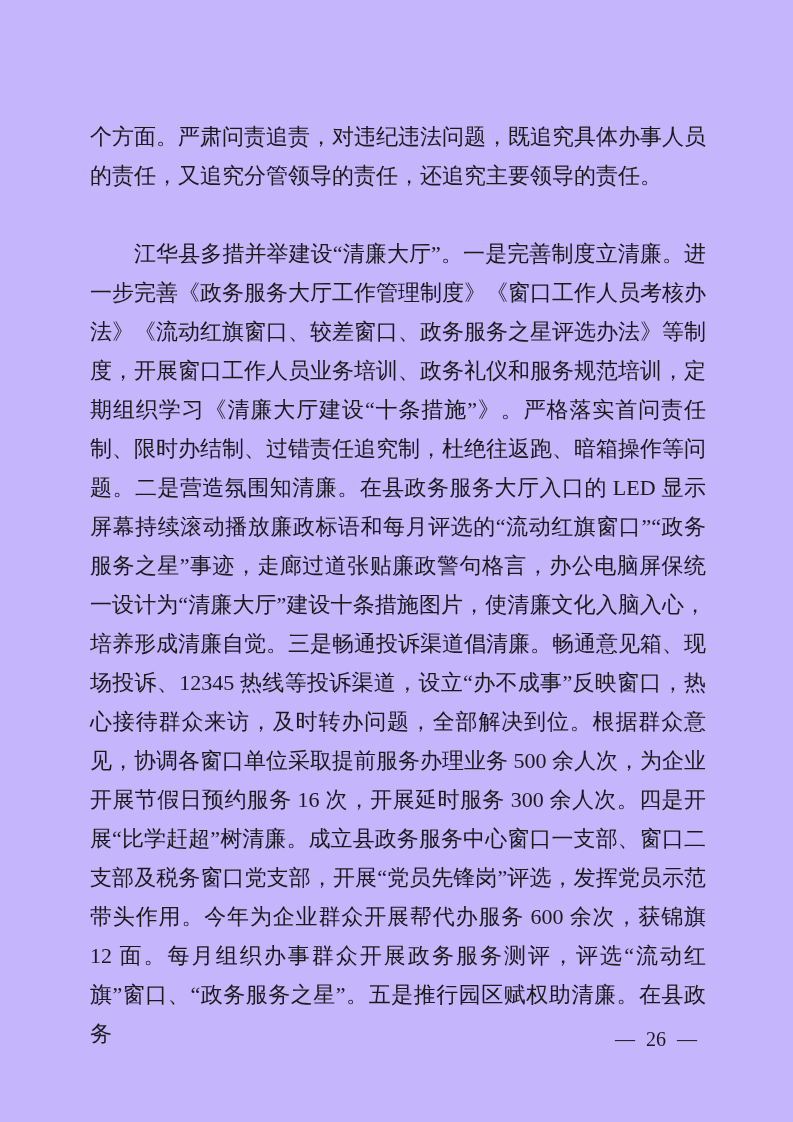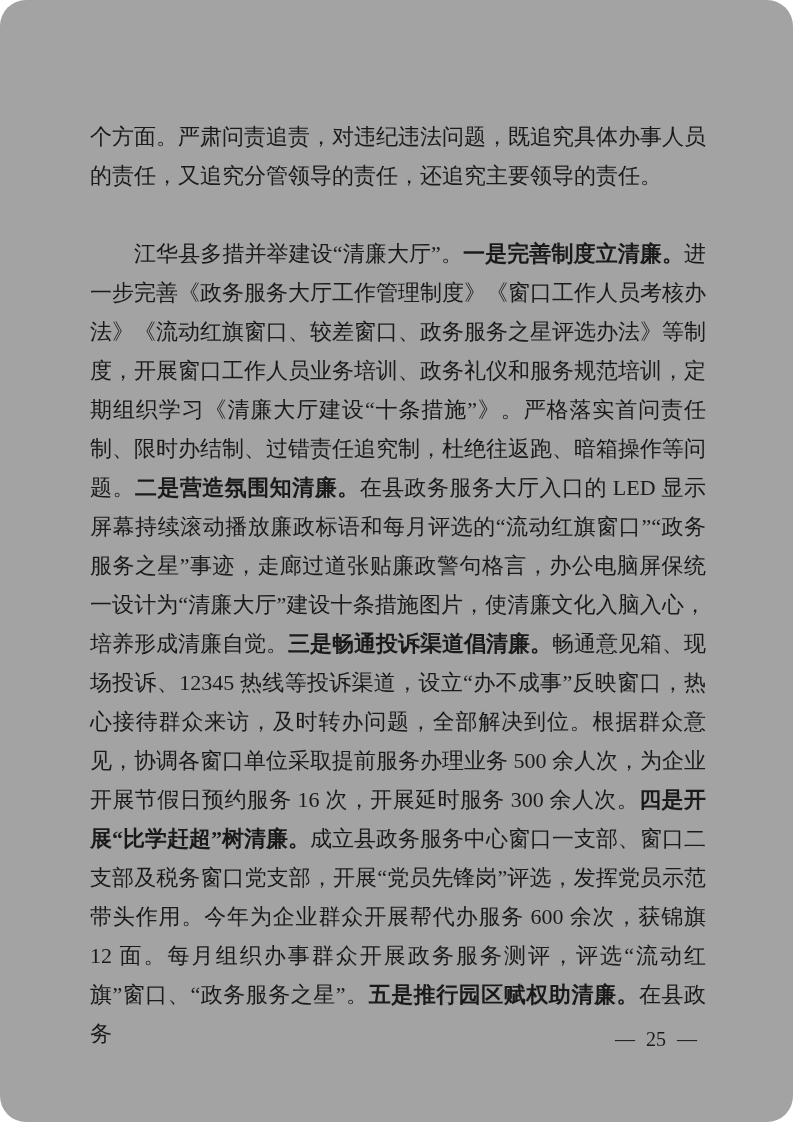--- a/index.html
+++ b/index.html
@@ -35,35 +35,35 @@
   p.para.indent {
     text-indent: 44px;
   }
   .seg-body {
     font-weight: normal;
   }
   .seg-bold {
     font-weight: normal;
   }
   .seg-kai {
-    font-weight: bold;
+    font-weight: normal;
   }
   .page-number {
     position: absolute;
     top: 1028px;
     right: 96px;
     font-size: 20px;
     line-height: 22px;
     word-spacing: 6px;
     color: #1a1a1a;
     white-space: nowrap;
   }
 </style>
 </head>
 <body>
 
-<div class="page" style="background: #a3a3a3; color: rgb(26, 26, 26); border-radius: 26px;">
+<div class="page" style="background: #c4b5fd; color: rgb(26, 26, 26);">
   <main class="content">
       <p class="para"><span class="seg-body">个方面。严肃问责追责，对违纪违法问题，既追究具体办事人员的责任，又追究分管领导的责任，还追究主要领导的责任。</span></p>
       <p class="para indent"><span class="seg-bold">江华县多措并举建设“清廉大厅”</span><span class="seg-body">。</span><span class="seg-kai">一是完善制度立清廉。</span><span class="seg-body">进一步完善《政务服务大厅工作管理制度》《窗口工作人员考核办法》《流动红旗窗口、较差窗口、政务服务之星评选办法》等制度，开展窗口工作人员业务培训、政务礼仪和服务规范培训，定期组织学习《清廉大厅建设“十条措施”》。严格落实首问责任制、限时办结制、过错责任追究制，杜绝往返跑、暗箱操作等问题。</span><span class="seg-kai">二是营造氛围知清廉。</span><span class="seg-body">在县政务服务大厅入口的 LED 显示屏幕持续滚动播放廉政标语和每月评选的“流动红旗窗口”“政务服务之星”事迹，走廊过道张贴廉政警句格言，办公电脑屏保统一设计为“清廉大厅”建设十条措施图片，使清廉文化入脑入心，培养形成清廉自觉。</span><span class="seg-kai">三是畅通投诉渠道倡清廉。</span><span class="seg-body">畅通意见箱、现场投诉、12345 热线等投诉渠道，设立“办不成事”反映窗口，热心接待群众来访，及时转办问题，全部解决到位。根据群众意见，协调各窗口单位采取提前服务办理业务 500 余人次，为企业开展节假日预约服务 16 次，开展延时服务 300 余人次。</span><span class="seg-kai">四是开展“比学赶超”树清廉。</span><span class="seg-body">成立县政务服务中心窗口一支部、窗口二支部及税务窗口党支部，开展“党员先锋岗”评选，发挥党员示范带头作用。今年为企业群众开展帮代办服务 600 余次，获锦旗 12 面。每月组织办事群众开展政务服务测评，评选“流动红旗”窗口、“政务服务之星”。</span><span class="seg-kai">五是推行园区赋权助清廉。</span><span class="seg-body">在县政务</span></p>
     </main>
-  <span class="page-number">— 25 —</span>
+  <span class="page-number">— 26 —</span>
 </div>
 
 </body></html>

